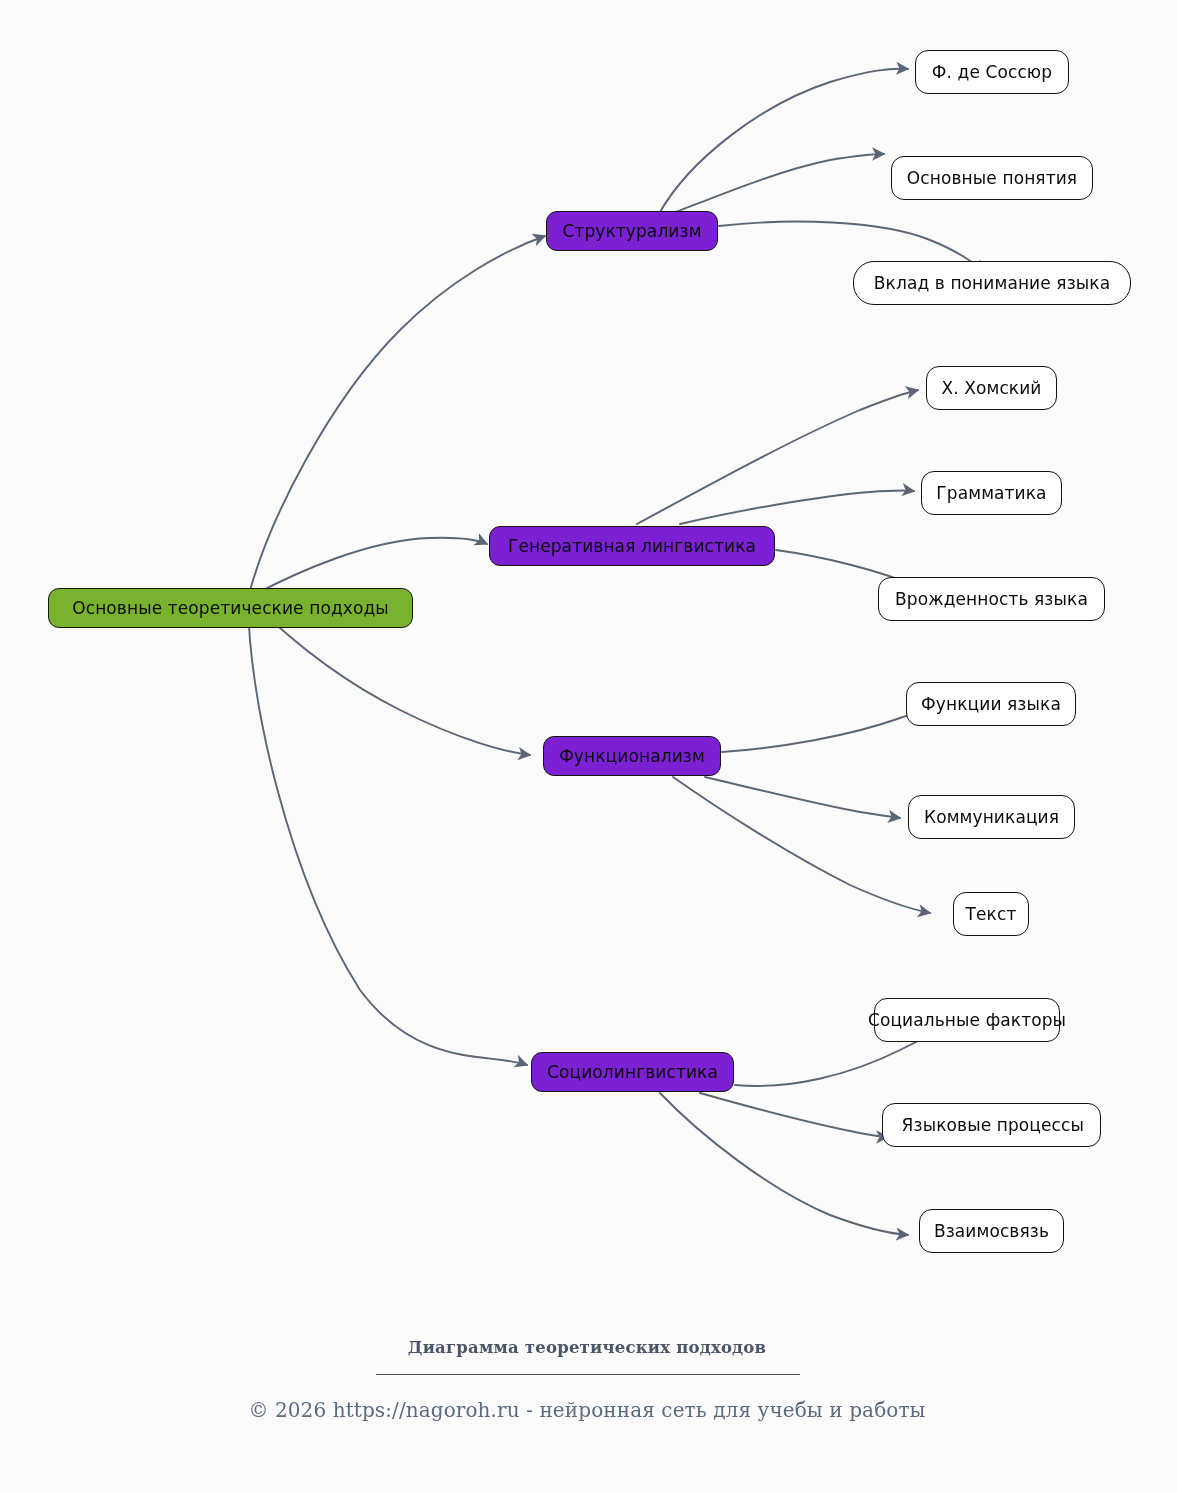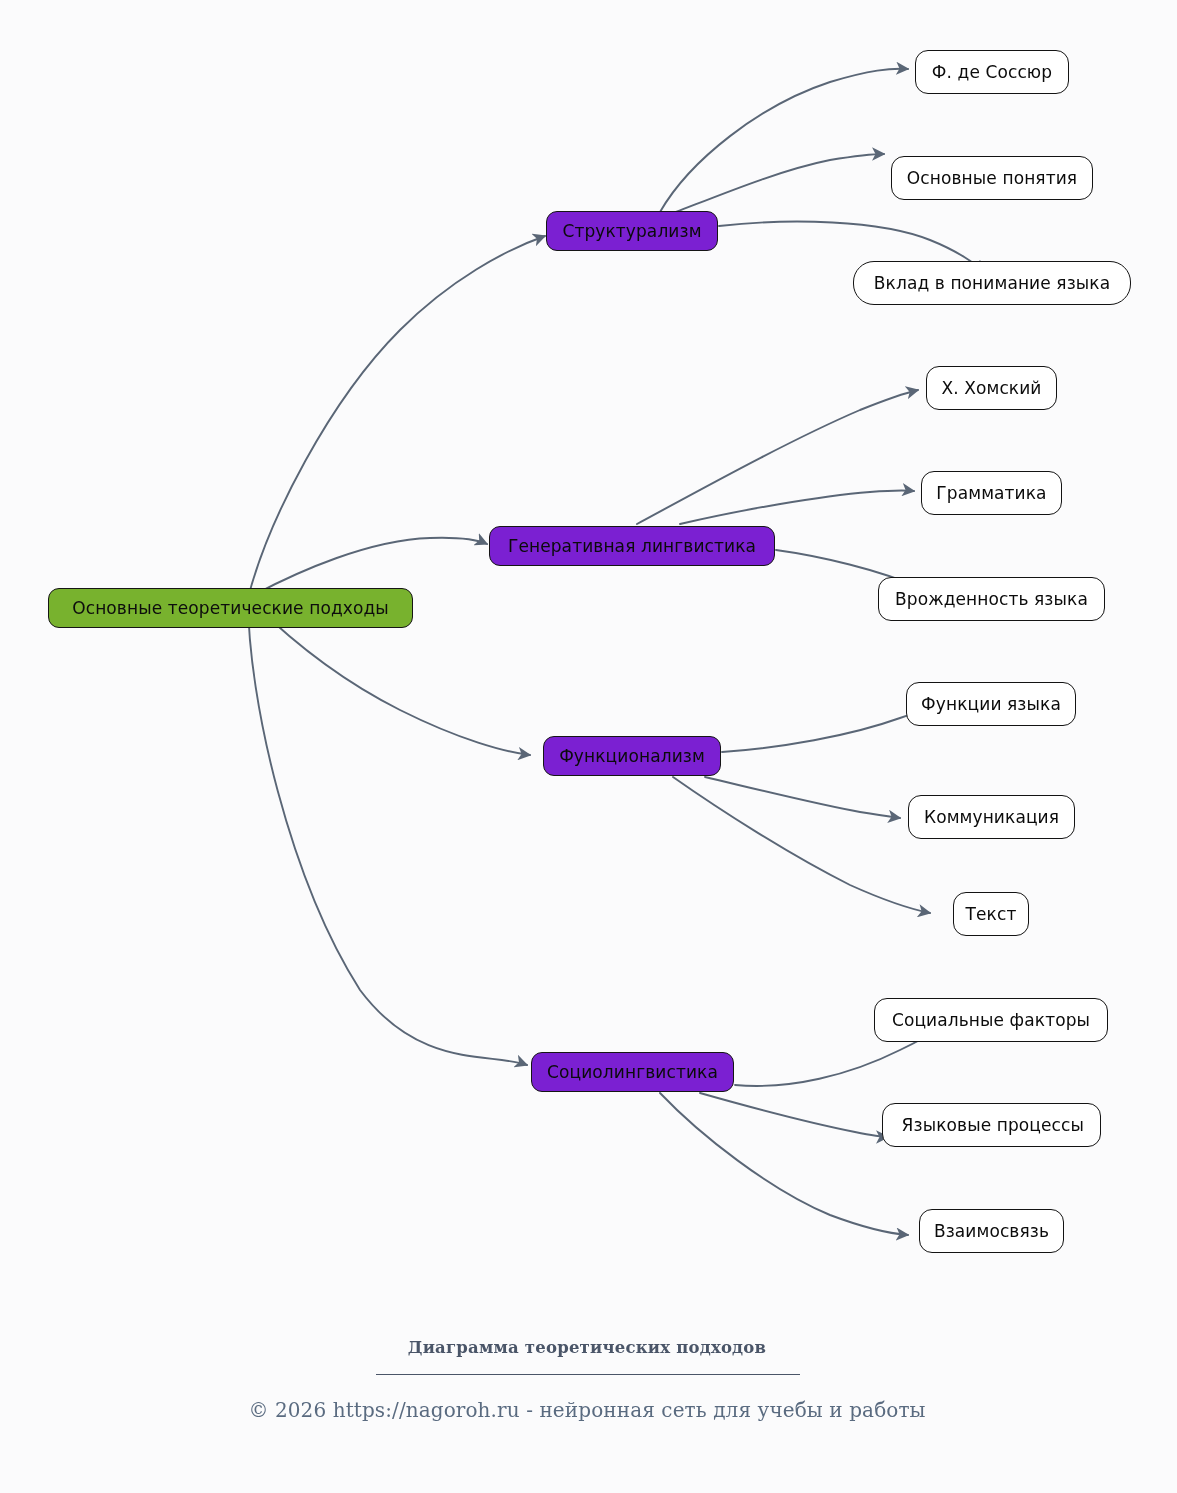--- a/index.html
+++ b/index.html
@@ -161,21 +161,21 @@
       </div>
       <div class="node node-leaf" style="left: 908px; top: 787px; width: 167px; height: 44px; margin-top: 8px;">
         <span>Коммуникация</span>
       </div>
       <div class="node node-leaf" style="left: 953px; top: 892px; width: 76px; height: 44px;">
         <span>Текст</span>
       </div>
       <div class="node node-branch" style="left: 531px; top: 1052px; width: 203px; height: 40px;">
         <span>Социолингвистика</span>
       </div>
-      <div class="node node-leaf" style="left: 874px; top: 998px; width: 234px; height: 44px;">
+      <div class="node node-leaf" style="left: 874px; top: 998px; width: 186px; height: 44px;">
         <span>Социальные факторы</span>
       </div>
       <div class="node node-leaf" style="left: 882px; top: 1103px; width: 219px; height: 44px; justify-content: flex-end;">
         <span>Языковые процессы</span>
       </div>
       <div class="node node-leaf" style="left: 919px; top: 1209px; width: 145px; height: 44px;">
         <span>Взаимосвязь</span>
       </div>
     </div>
 

